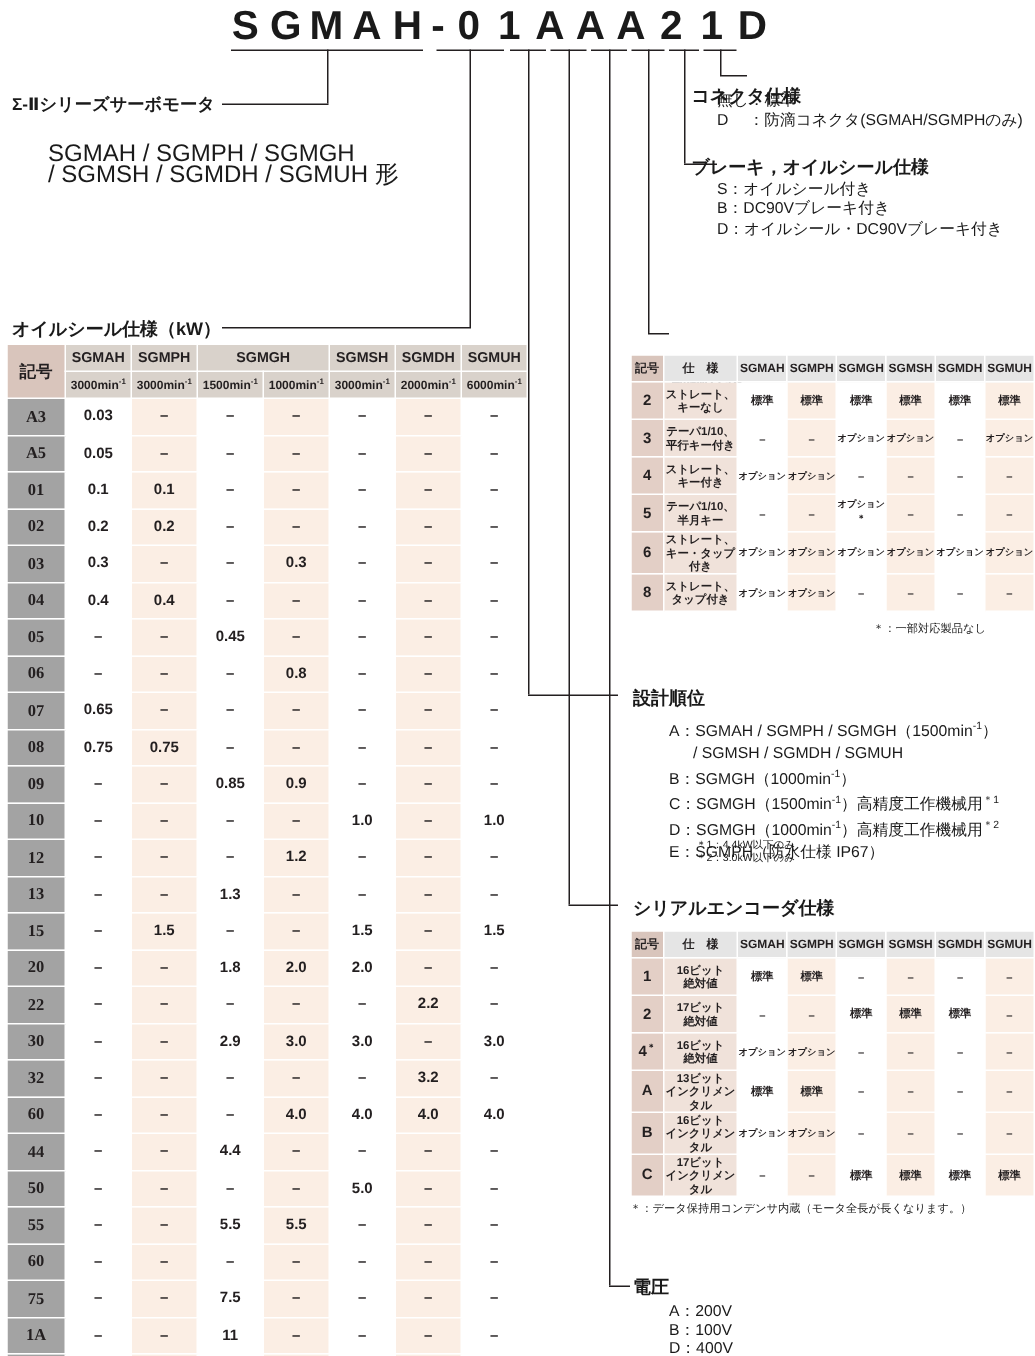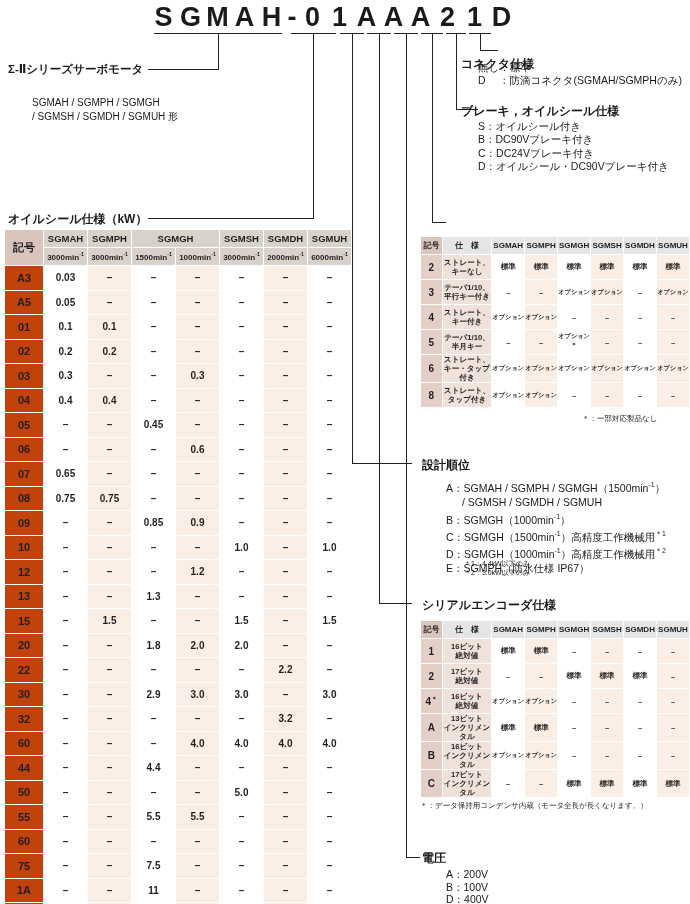--- a/index.html
+++ b/index.html
@@ -23,21 +23,21 @@
 
   
   .h{position:absolute;background:#231f20;height:1px;}
   .v{position:absolute;background:#231f20;width:1px;}
 
   
   .lbl-bold{
     position:absolute;font-weight:bold;font-size:11.5px;white-space:nowrap;
   }
   .lbl-sub{
-    position:absolute;font-size:10px;white-space:nowrap;line-height:14px;
+    position:absolute;font-size:16px;white-space:nowrap;line-height:14px;
   }
   .sec-title{
     position:absolute;font-weight:bold;font-size:12px;white-space:nowrap;
   }
   .sec-list{
     position:absolute;font-size:10.5px;line-height:13.4px;white-space:nowrap;
   }
   .note-small{
     position:absolute;font-size:7px;line-height:9px;white-space:nowrap;
   }
@@ -57,21 +57,21 @@
     border:1px solid #ffffff;
     text-align:center;
     vertical-align:middle;
     font-weight:bold;
     padding:0;
     height:23.5px;
     color:#231f20;
   }
   #cap th{background:#d9d2cb;font-size:9.5px;}
   #cap th.k{background:#d9c5bc;width:38px;font-size:11px;}
-  #cap td.k{background:#c2410c;font-size:11px;}
+  #cap td.k{background:#a3a3a3;font-size:11px;font-family:Liberation Serif, serif;}
   #cap td.c0{background:#ffffff;}
   #cap td.c1{background:#fbeee4;}
   #cap .spd{font-size:8px;font-weight:bold;height:17px;}
   #cap .nm{height:17px;}
 
   
   .stable{
     position:absolute;border-collapse:collapse;table-layout:fixed;
     font-size:8px;
   }
@@ -238,21 +238,21 @@
           <td class="c1">–</td>
           <td class="c0">–</td>
           <td class="c1">–</td>
           <td class="c0">–</td>
         </tr>
         <tr>
           <td class="k">06</td>
           <td class="c0">–</td>
           <td class="c1">–</td>
           <td class="c0">–</td>
-          <td class="c1">0.6</td>
+          <td class="c1">0.8</td>
           <td class="c0">–</td>
           <td class="c1">–</td>
           <td class="c0">–</td>
         </tr>
         <tr>
           <td class="k">07</td>
           <td class="c0">0.65</td>
           <td class="c1">–</td>
           <td class="c0">–</td>
           <td class="c1">–</td>
@@ -446,21 +446,20 @@
   <div class="sec-title" style="left:461px;top:56px;">コネクタ仕様</div>
   <div class="sec-list" style="left:478px;top:61px;">
       <div>無し：標準</div>
       <div>D　 ：防滴コネクタ(SGMAH/SGMPHのみ)</div>
     </div>
 
   <div class="sec-title" style="left:461px;top:103px;">ブレーキ，オイルシール仕様</div>
   <div class="sec-list" style="left:478px;top:120px;">
       <div>S：オイルシール付き</div>
       <div>B：DC90Vブレーキ付き</div>
-      <div>C：DC24Vブレーキ付き</div>
       <div>D：オイルシール・DC90Vブレーキ付き</div>
     </div>
 
   <div class="sec-title" style="left:448px;top:216px;margin-top:28px;">軸端仕様</div>
   <table class="stable" id="shaft" style="left:420px;top:236px;">
     <colgroup>
       <col style="width:22px">
         <col style="width:50px">
         <col style="width:33px">
       <col style="width:33px">

